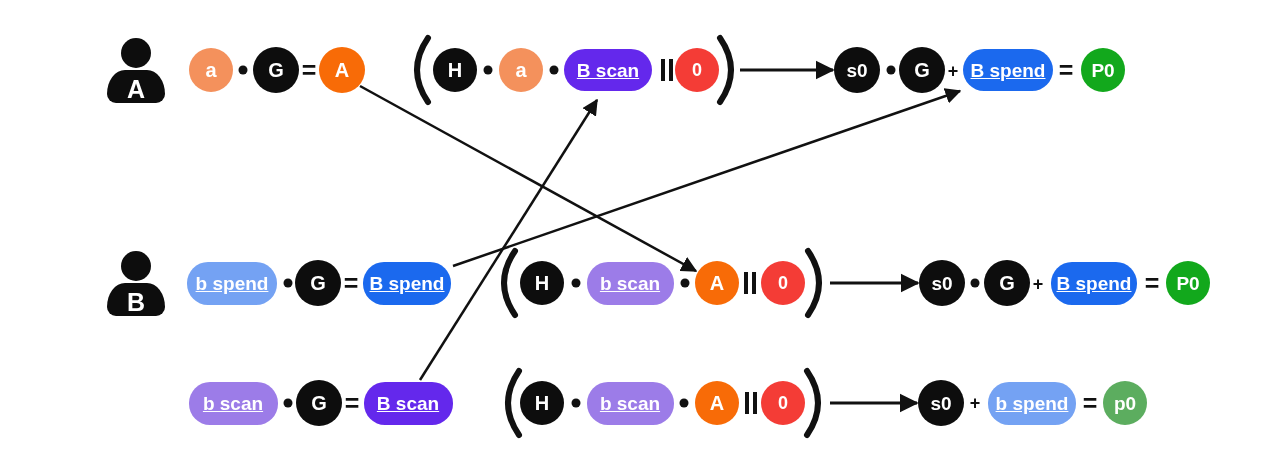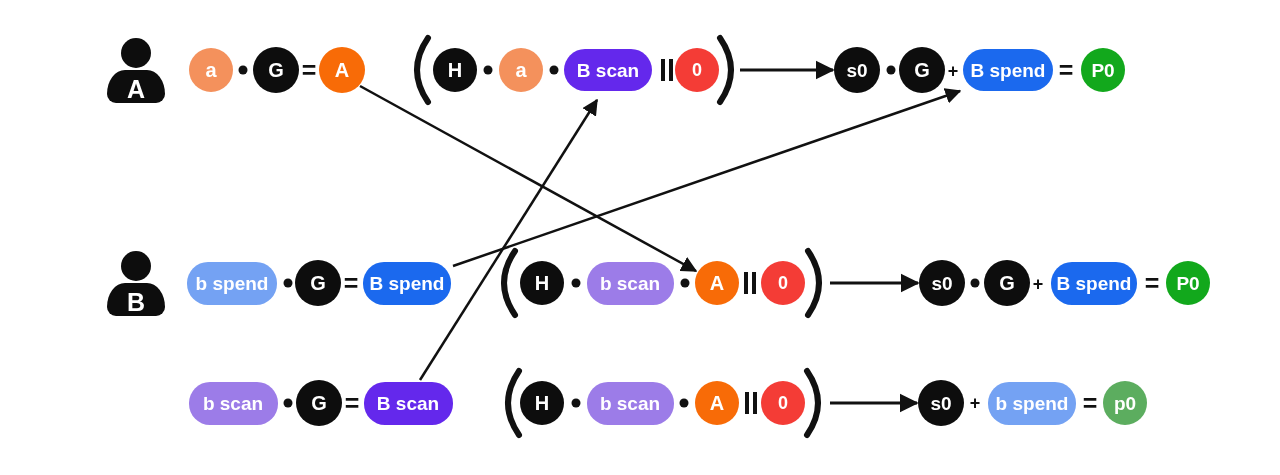--- a/index.html
+++ b/index.html
@@ -2,21 +2,21 @@
 <html><head>
 <meta charset="utf-8">
 <style>
   html,body{margin:0;padding:0;background:#ffffff;}
   body{width:1280px;height:475px;font-family:"Liberation Sans",sans-serif;}
   #diagram-canvas{position:relative;width:1280px;height:475px;background:#ffffff;overflow:hidden;}
   #overlay{position:absolute;left:0;top:0;width:1280px;height:475px;pointer-events:none;z-index:5;}
   .node{position:absolute;display:flex;align-items:center;justify-content:center;
         font-weight:700;color:#ffffff;line-height:1;box-sizing:border-box;z-index:2;}
   .circle{border-radius:50%;}
-  .pill{border-radius:21px;}
+  .pill{border-radius:21px;text-decoration:underline;}
   .op{color:#111111;background:transparent;transform:translate(-50%,-50%);}
   .dot{background:#111111;border-radius:50%;width:9px;height:9px;transform:translate(-50%,-50%);}
   .concat{display:flex;gap:4px;transform:translate(-50%,-50%);}
   .concat i{display:block;width:4px;height:22px;background:#111111;}
   .actor{width:58px;height:65px;display:block;}
   .actor .head{position:absolute;left:14px;top:0;width:30px;height:30px;border-radius:50%;background:#0d0d0d;}
   .actor .body{position:absolute;left:0;top:32px;width:58px;height:33px;background:#0d0d0d;
                border-radius:18px 18px 9px 9px / 24px 24px 9px 9px;}
   .actor .letter{position:absolute;left:0;right:0;bottom:1px;text-align:center;color:#ffffff;
                  font-size:25px;font-weight:700;z-index:3;}

